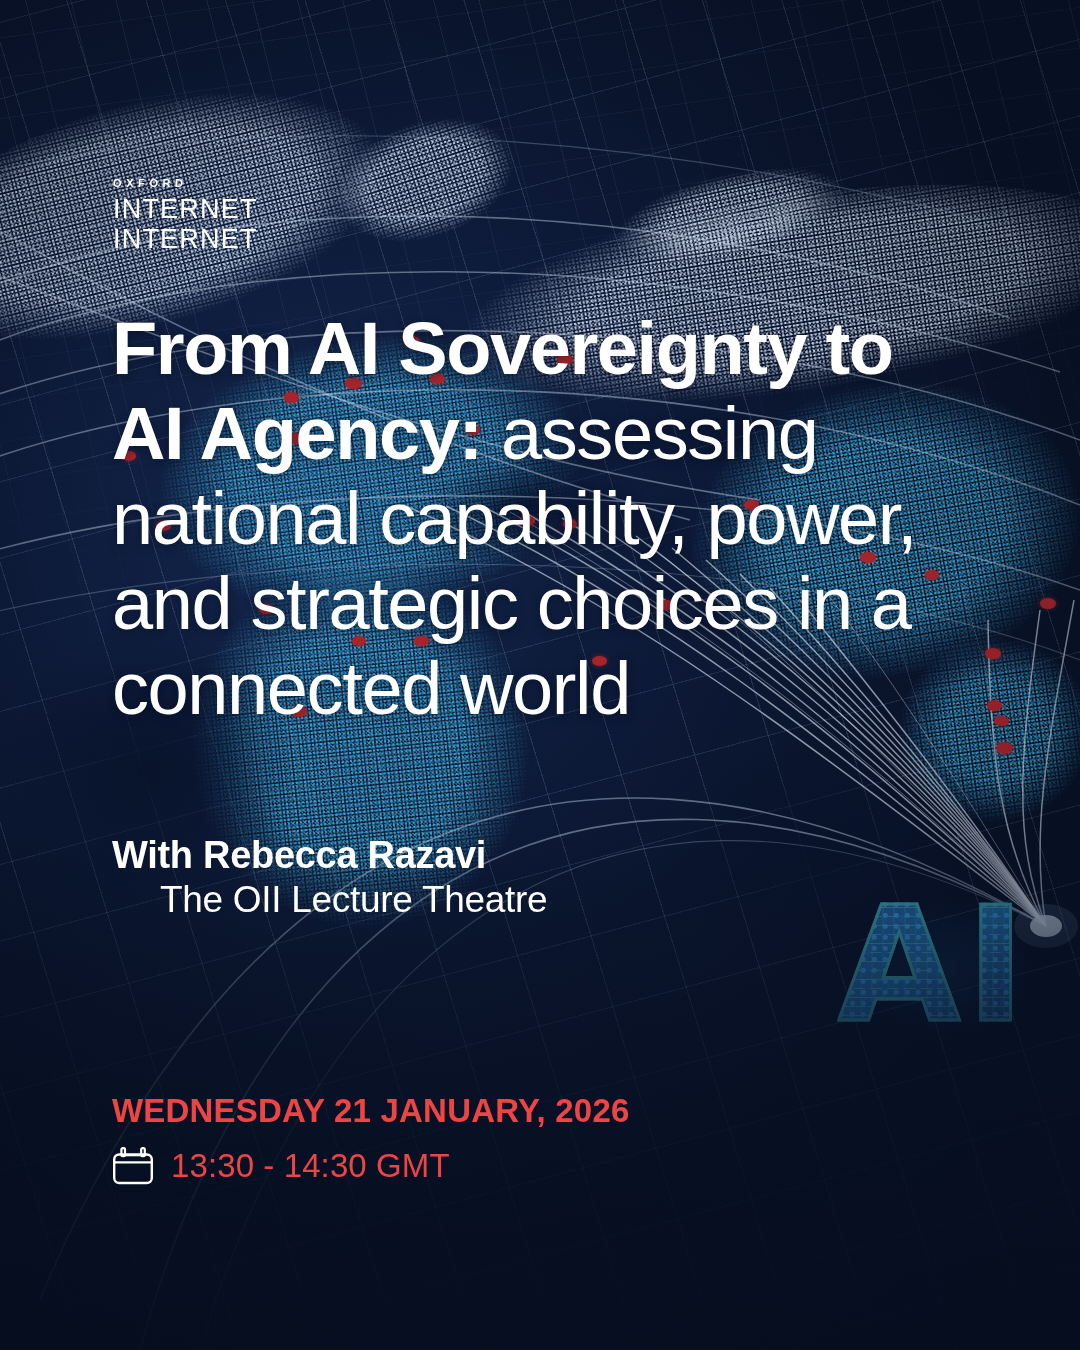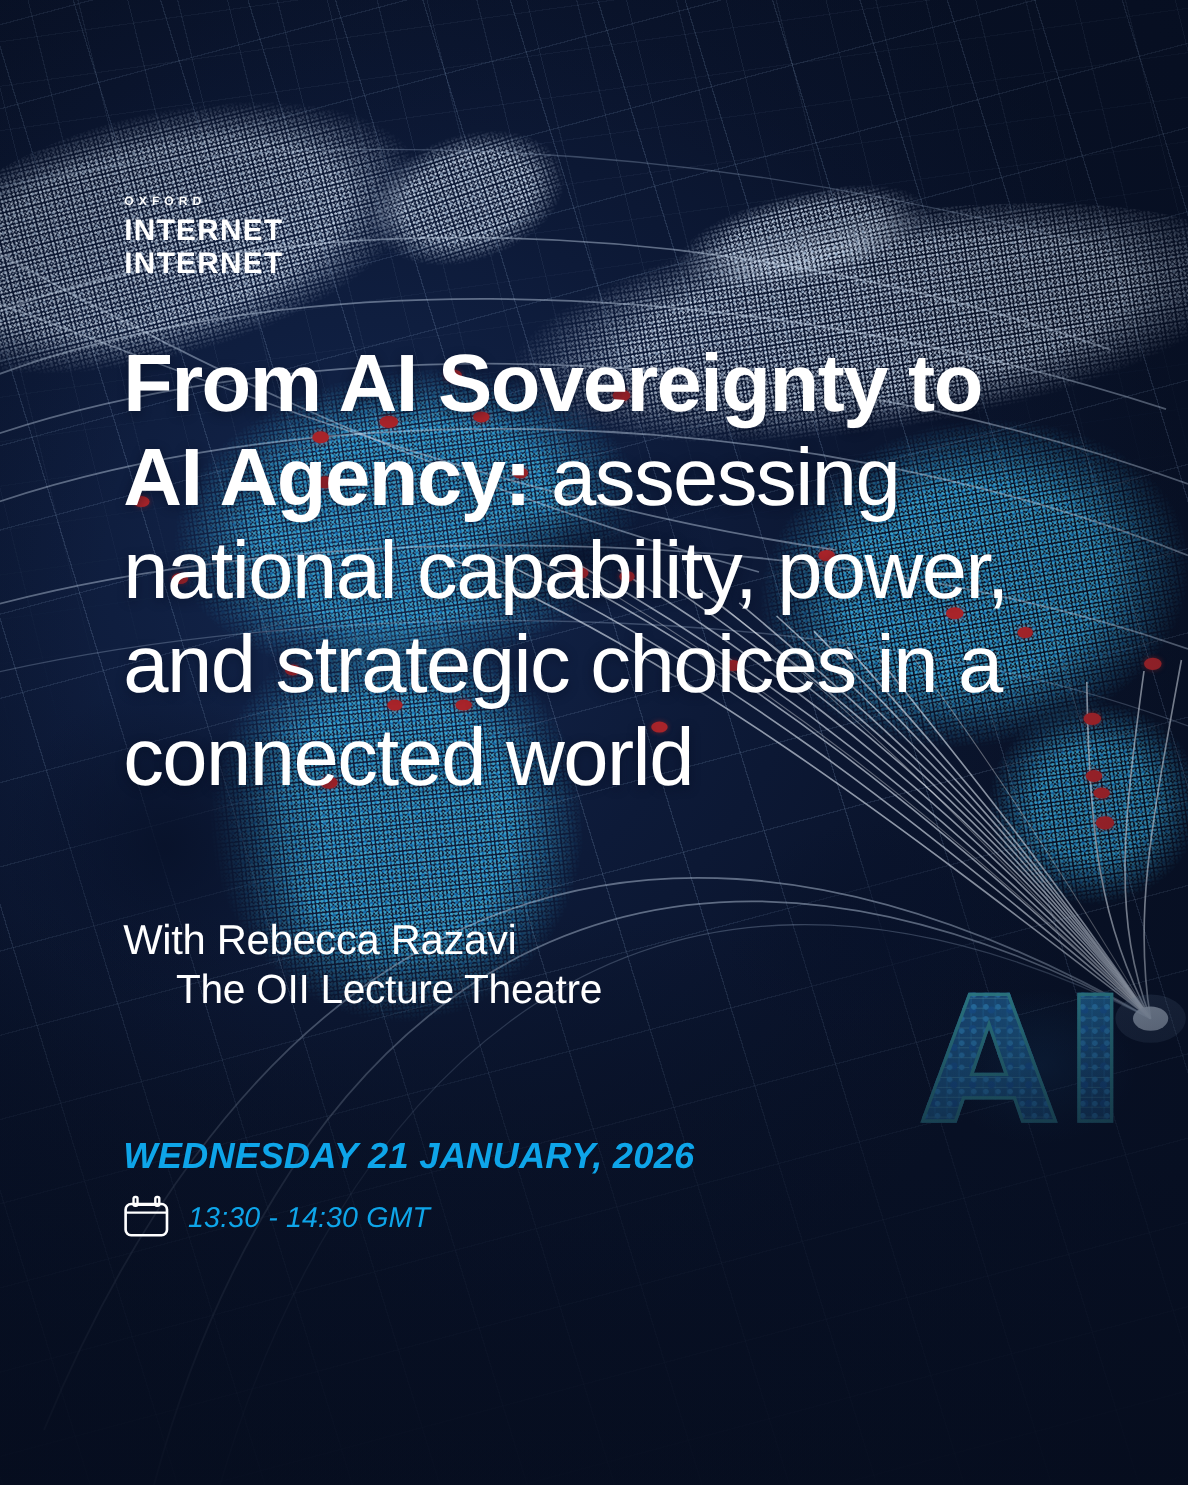--- a/index.html
+++ b/index.html
@@ -191,53 +191,53 @@
   #content { position:absolute; inset:0; }
 
   #logo {
     position:absolute; left:113px; top:172px;
     color:#ffffff;
   }
   #logo .l1 {
     font-size:11px; font-weight:bold; letter-spacing:4.6px; line-height:22px;
   }
   #logo .l2, #logo .l3 {
-    font-size:27px; font-weight:bold; letter-spacing:1.2px; line-height:30px;
+    font-size:27px; font-weight:normal; letter-spacing:1.2px; line-height:30px;
   }
 
   #title {
     position:absolute; left:112px; top:306px; width:845px;
     color:#ffffff;
     font-size:74px; line-height:85px;
     font-weight:normal;
     letter-spacing:-1.4px;
     text-shadow:0 2px 10px rgba(5,12,28,0.45);
   }
   #title b { font-weight:bold; }
 
   #speaker {
     position:absolute; left:112px; top:832px; width:700px;
     color:#ffffff;
   }
   #speaker .name {
-    font-size:38px; font-weight:normal; line-height:46px; letter-spacing:-0.3px;
+    font-size:38px; font-weight:bold; line-height:46px; letter-spacing:-0.3px;
   }
   #speaker .venue1, #speaker .venue2 {
     font-size:37px; font-weight:normal; line-height:44px; letter-spacing:-0.3px;margin-left:48px;
   }
 
-  #datetime { position:absolute; left:112px; top:1030px; color:#0ea5e9;font-style:italic; }
+  #datetime { position:absolute; left:112px; top:1090px; color:#ef4444; }
   #date-line {
     font-size:33px; font-weight:bold; letter-spacing:0.2px; line-height:42px;
   }
   #time-row {
     display:flex; align-items:center; gap:17px; margin-top:14px;
   }
   #cal-icon { width:42px; height:40px; flex:0 0 auto; }
-  #time-text { font-size:26px; font-weight:normal; letter-spacing:0.1px; }
+  #time-text { font-size:33px; font-weight:normal; letter-spacing:0.1px; }
 
   #url-pill {
     position:absolute; left:370px; top:1188px;
     width:339px; height:62px;
     background:#1b7ba6;
     border-radius:31px;
     display:flex; align-items:center; justify-content:center;
     color:#ffffff; font-size:27px; letter-spacing:0.2px;
     box-shadow:0 3px 14px rgba(0,0,0,0.3);
     cursor:pointer;

